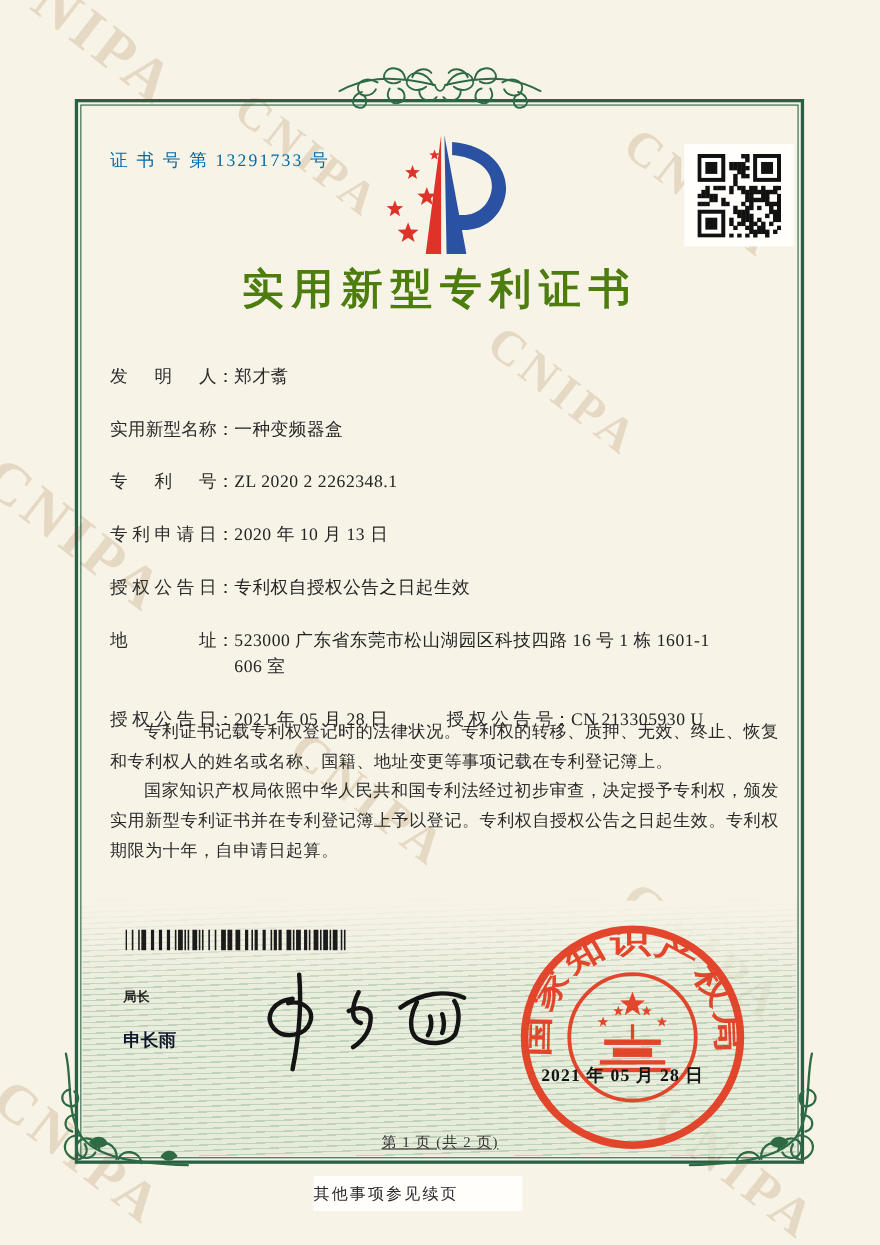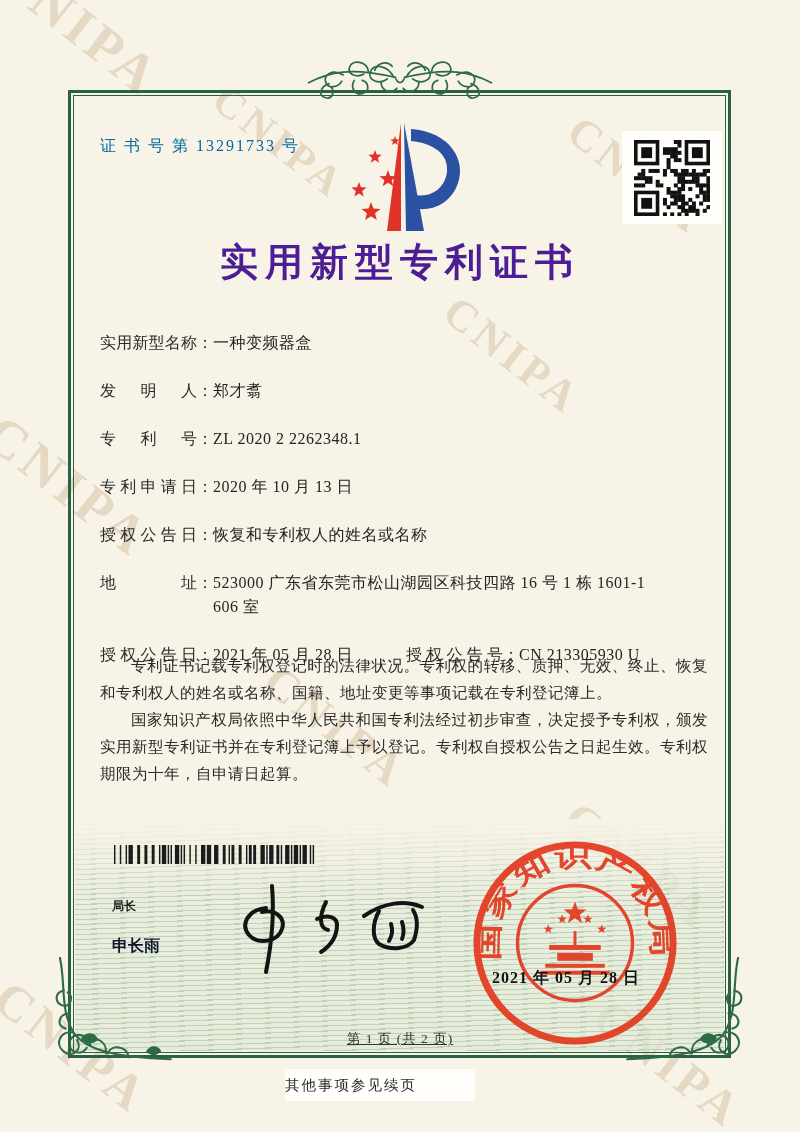--- a/index.html
+++ b/index.html
@@ -36,21 +36,21 @@
          background:linear-gradient(#f8f3e7,rgba(248,243,231,0));}
 
   .orn{position:absolute;z-index:3;}
 
   
   .cert-no{left:100px;top:136px;font-size:16px;letter-spacing:2px;color:#0369a1;z-index:4;}
   .qr-box{left:622px;top:131px;width:100px;height:93px;background:#fffefb;
           display:flex;align-items:center;justify-content:center;z-index:4;}
   .logo-box{left:338px;top:119px;width:134px;height:120px;z-index:4;}
   .doc-title{left:0;right:0;top:237px;text-align:center;font-size:38px;font-weight:bold;
-             letter-spacing:7px;color:#4c1d95;z-index:4;}
+             letter-spacing:7px;color:#4d7c0f;z-index:4;}
 
   .fields{left:100px;top:331px;width:612px;z-index:4;font-size:16px;}
   .frow{margin-bottom:24px;line-height:24px;white-space:nowrap;}
   .flabel{display:inline-block;width:97px;text-align:justify;text-align-last:justify;
           vertical-align:top;color:#2b2b2b;}
   .fcolon{display:inline-block;width:16px;vertical-align:top;}
   .fvalue{display:inline-block;vertical-align:top;color:#242424;letter-spacing:0.5px;white-space:normal;}
   .addr .fvalue{width:490px;}
   .row-double{display:flex;}
   .grp2{margin-left:53px;}
@@ -288,33 +288,33 @@
       <polygon points="50.0,51.0 52.2,56.9 58.6,57.2 53.6,61.2 55.3,67.3 50.0,63.8 44.7,67.3 46.4,61.2 41.4,57.2 47.8,56.9" fill="#df332a"></polygon>
       <polygon points="21.0,63.0 23.0,68.3 28.6,68.5 24.2,72.0 25.7,77.5 21.0,74.4 16.3,77.5 17.8,72.0 13.4,68.5 19.0,68.3" fill="#df332a"></polygon>
       <polygon points="33.0,83.0 35.5,89.6 42.5,89.9 37.0,94.3 38.9,101.1 33.0,97.2 27.1,101.1 29.0,94.3 23.5,89.9 30.5,89.6" fill="#df332a"></polygon>
     </g>
 </svg>
 
 <div class="abs doc-title">实用新型专利证书</div>
 
 <div class="abs fields">
   <div class="frow">
+    <span class="flabel">发明人</span><span class="fcolon">：</span><span class="fvalue">郑才翥</span>
+  </div>
+  <div class="frow">
     <span class="flabel">实用新型名称</span><span class="fcolon">：</span><span class="fvalue">一种变频器盒</span>
-  </div>
-  <div class="frow">
-    <span class="flabel">发明人</span><span class="fcolon">：</span><span class="fvalue">郑才翥</span>
   </div>
   <div class="frow">
     <span class="flabel">专利号</span><span class="fcolon">：</span><span class="fvalue">ZL 2020 2 2262348.1</span>
   </div>
   <div class="frow">
     <span class="flabel">专利申请日</span><span class="fcolon">：</span><span class="fvalue">2020 年 10 月 13 日</span>
   </div>
   <div class="frow">
-    <span class="flabel">授权公告日</span><span class="fcolon">：</span><span class="fvalue">恢复和专利权人的姓名或名称</span>
+    <span class="flabel">授权公告日</span><span class="fcolon">：</span><span class="fvalue">专利权自授权公告之日起生效</span>
   </div>
   <div class="frow addr">
     <span class="flabel">地址</span><span class="fcolon">：</span><span class="fvalue"><span>523000 广东省东莞市松山湖园区科技四路 16 号 1 栋 1601-1</span><br><span>606 室</span></span>
   </div>
   <div class="frow row-double">
     <span>
       <span class="flabel">授权公告日</span><span class="fcolon">：</span><span class="fvalue">2021 年 05 月 28 日</span>
     </span>
     <span class="grp2">
       <span class="flabel">授权公告号</span><span class="fcolon">：</span><span class="fvalue">CN 213305930 U</span>

